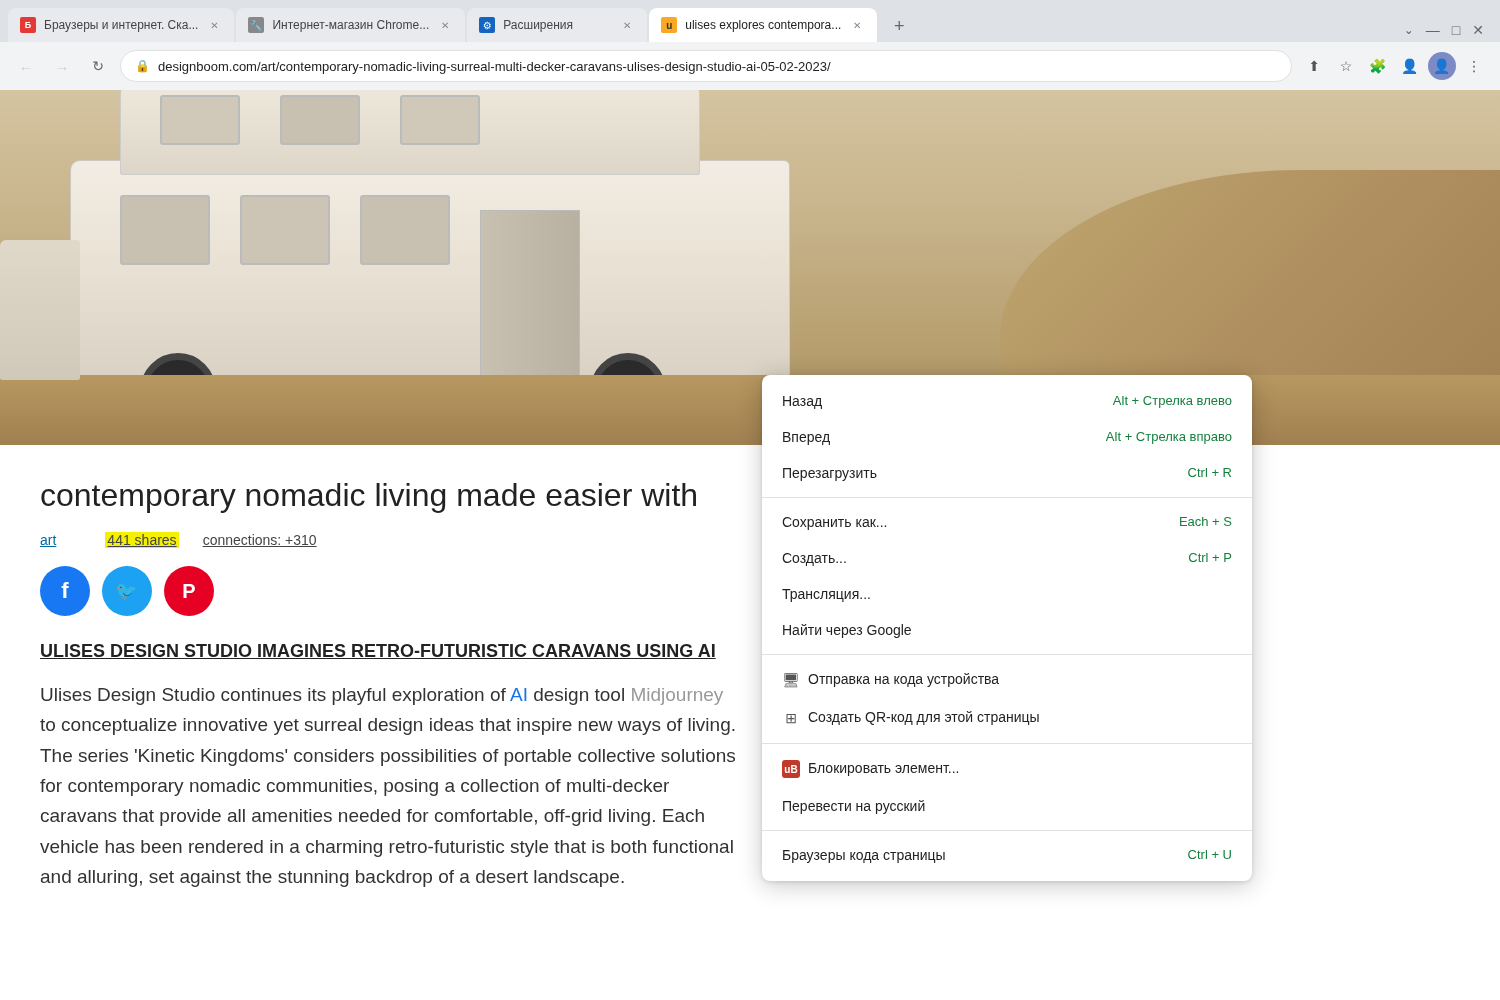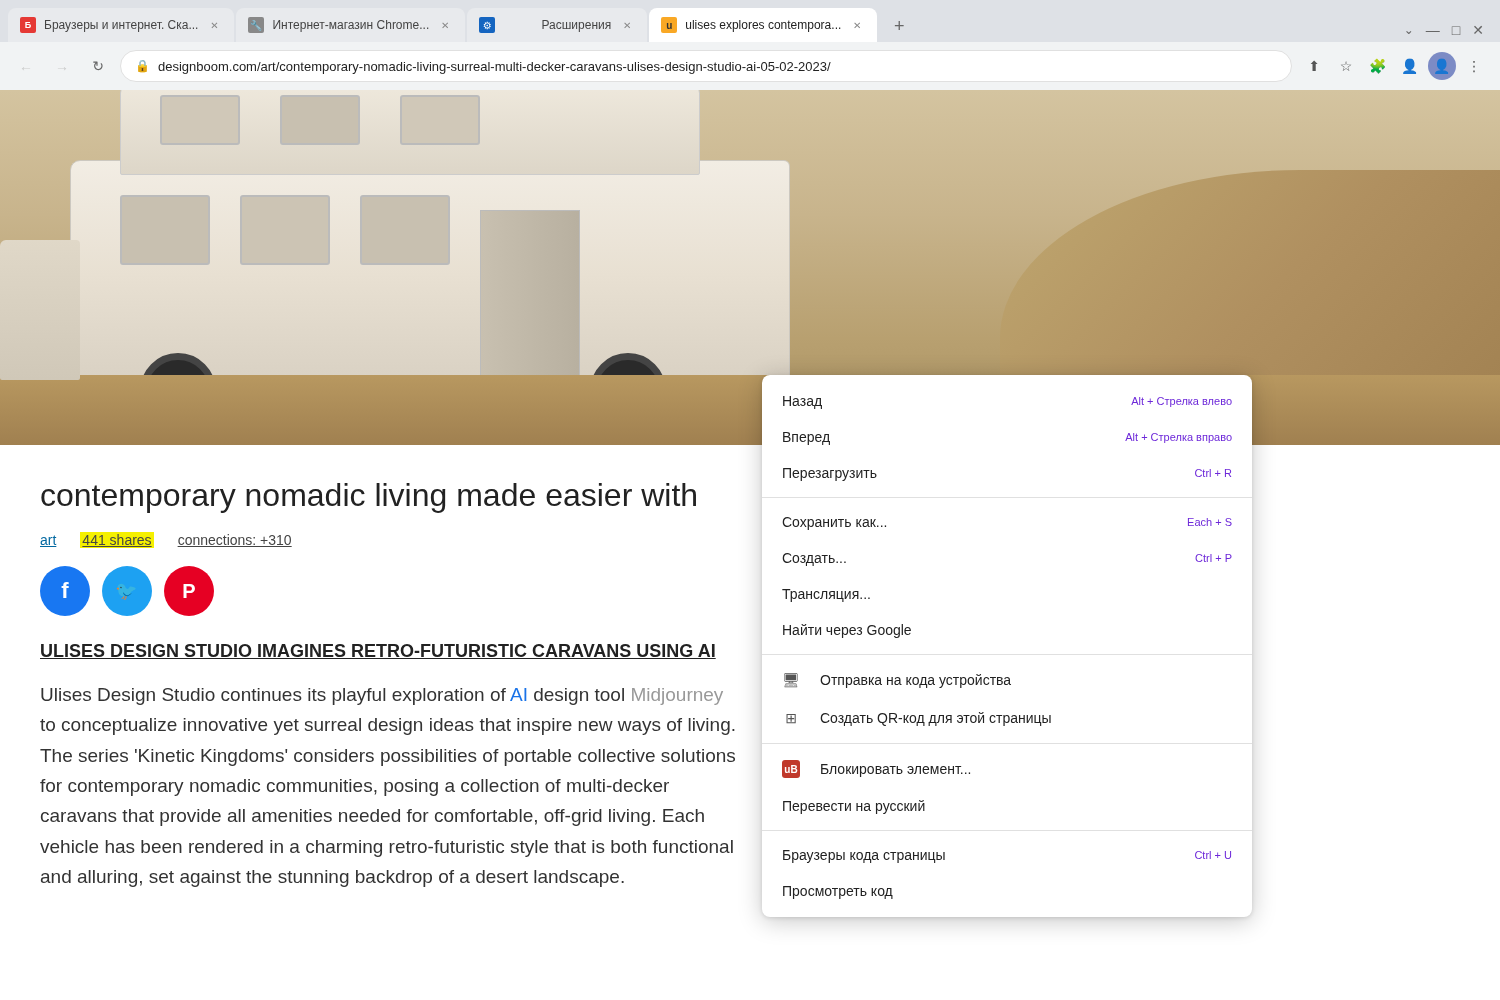--- a/index.html
+++ b/index.html
@@ -40,21 +40,20 @@
       border-radius: 2px;
       flex-shrink: 0;
       display: flex; align-items: center; justify-content: center;
       font-size: 10px;
     }
     .tab-label {
       flex: 1;
       overflow: hidden;
       text-overflow: ellipsis;
       white-space: nowrap;
-      text-align: right;
     }
     .tab-close {
       width: 16px;
       height: 16px;
       border-radius: 50%;
       display: flex; align-items: center; justify-content: center;
       font-size: 10px;
       color: #888;
       cursor: pointer;
     }
@@ -190,20 +189,21 @@
       font-size: 14px;
       cursor: pointer;
     }
     .meta-shares {
       color: #444;
       text-decoration: underline;
       font-size: 14px;
       background: #f5f000;
       padding: 0 2px;
       cursor: pointer;
+      margin-left: 25px;
     }
     .meta-connections {
       color: #444;
       text-decoration: underline;
       font-size: 14px;
       cursor: pointer;
     }
     .social-buttons {
       display: flex;
       gap: 12px;
@@ -253,28 +253,28 @@
       width: 490px;
       background: #fff;
       border-radius: 8px;
       box-shadow: 0 4px 24px rgba(0,0,0,0.22), 0 1px 4px rgba(0,0,0,0.12);
       padding: 8px 0;
       z-index: 100;
       font-size: 14px;
     }
     .ctx-item {
       display: flex;
-      align-items: center;
+      align-items: flex-start;
       padding: 10px 20px;
       cursor: pointer;
       color: #222;
-      gap: 20px;
+      gap: 8px;
     }
     .ctx-label { flex: 1; }
-    .ctx-shortcut { color: #6d28d9; font-size: 11px; }
+    .ctx-shortcut { color: #15803d; font-size: 13px; }
     .ctx-divider {
       height: 1px;
       background: #e0e0e0;
       margin: 6px 0;
     }
     .ctx-icon {
       width: 18px;
       height: 18px;
       display: flex; align-items: center; justify-content: center;
       font-size: 14px;
@@ -459,20 +459,16 @@
       </div>
       <div class="ctx-item">
         <span class="ctx-label">Перевести на русский</span>
         <span class="ctx-shortcut"></span>
       </div>
       <div class="ctx-divider"></div>
       <div class="ctx-item">
         <span class="ctx-label">Браузеры кода страницы</span>
         <span class="ctx-shortcut">Ctrl + U</span>
       </div>
-      <div class="ctx-item">
-        <span class="ctx-label">Просмотреть код</span>
-        <span class="ctx-shortcut"></span>
-      </div>
     </div>
 
   </div>
 </div>
 
 </body></html>

